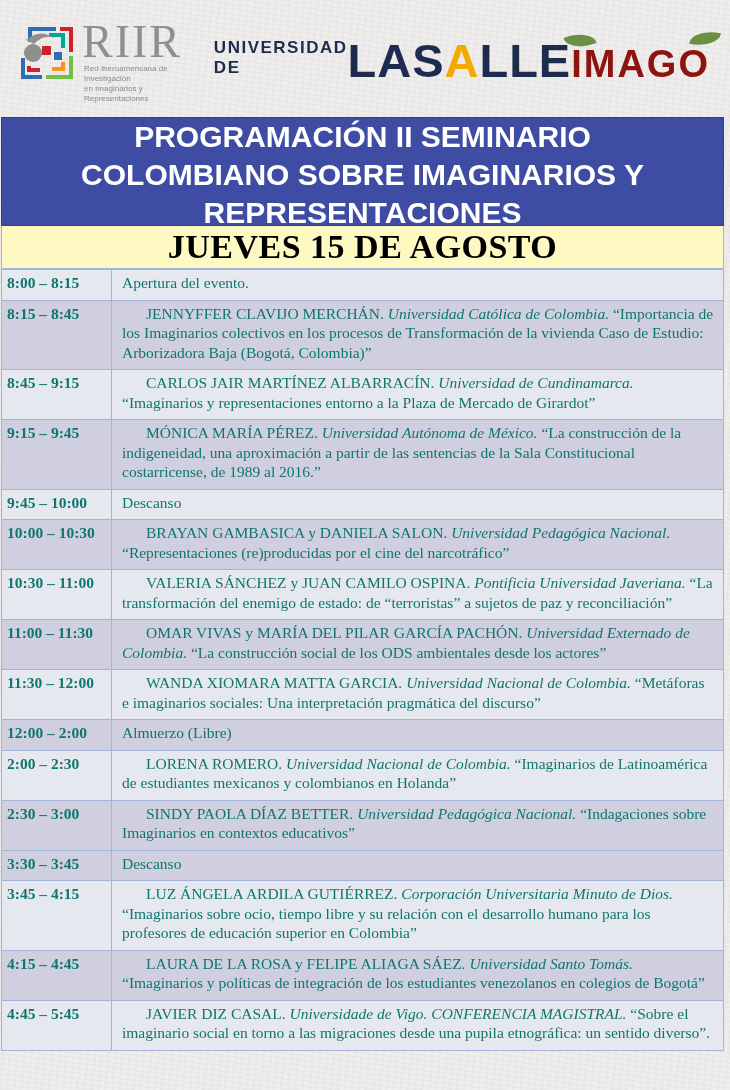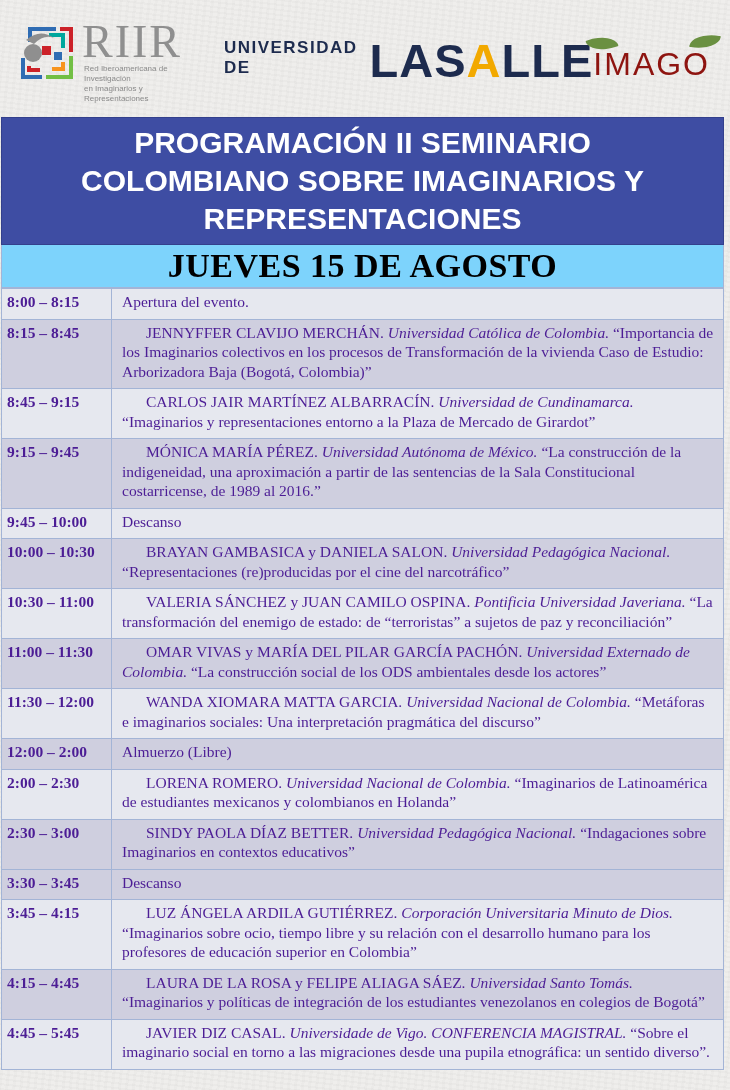--- a/index.html
+++ b/index.html
@@ -54,49 +54,49 @@
   }
   .lasalle-main{
     font-family:"Liberation Sans", sans-serif;
     font-weight:bold;font-size:47px;line-height:46px;letter-spacing:1px;
     color:var(--lasalle-navy);
   }
   .lasalle-main .gold-a{color:var(--lasalle-gold);}
   .imago{position:relative;margin-right:6px;margin-top:8px;}
   .imago-name{
     font-family:"Liberation Sans", sans-serif;
-    font-weight:normal;font-size:32px;letter-spacing:2px;
+    font-weight:bold;font-size:38px;letter-spacing:2px;
     color:var(--imago-red);
   }
   .leaf{
     position:absolute;
     width:30px;height:15px;
     background:var(--leaf-green);
     border-radius:1px 100% 1px 100%;
   }
   .leaf-left{top:-10px;left:-6px;transform:rotate(-18deg);}
   .leaf-right{top:-12px;right:-10px;transform:rotate(8deg) scaleX(-1);}
   
   .doc{margin:0 6px 0 1px;}
   .title-banner{
     background:var(--banner-blue);
     border:1px solid var(--banner-blue-border);
-    height:128px;
-    display:flex;align-items:center;justify-content:center;
+    height:109px;
+    display:flex;justify-content:center;
   }
   .title-banner h1{
     font-family:"Liberation Sans", sans-serif;
     font-weight:bold;
     font-size:30px;line-height:38px;
     color:#ffffff;
     text-align:center;
     max-width:648px;
   }
   .day-banner{
-    background:#7dd3fc;
+    background:#fef9c3;
     border:1px solid var(--cell-border);
     border-top:none;
     height:43px;
     display:flex;align-items:center;justify-content:center;
   }
   .day-banner h2{
     font-family:"Liberation Serif", serif;
     font-weight:bold;font-size:34px;letter-spacing:0.5px;
     color:#000;
   }
@@ -104,21 +104,21 @@
   table.schedule{
     width:100%;
     border-collapse:collapse;
     table-layout:fixed;
   }
   table.schedule td{
     border:1px solid var(--cell-border);
     vertical-align:top;
     font-size:15.5px;
     line-height:19.5px;
-    color:#4c1d95;
+    color:#0f766e;
   }
   td.time{
     width:110px;
     font-weight:bold;
     padding:3px 2px 5px 5px;
     white-space:nowrap;
   }
   td.desc{padding:3px 8px 7px 10px;}
   tr.light td{background:var(--row-light);}
   tr.dark td{background:var(--row-dark);}

